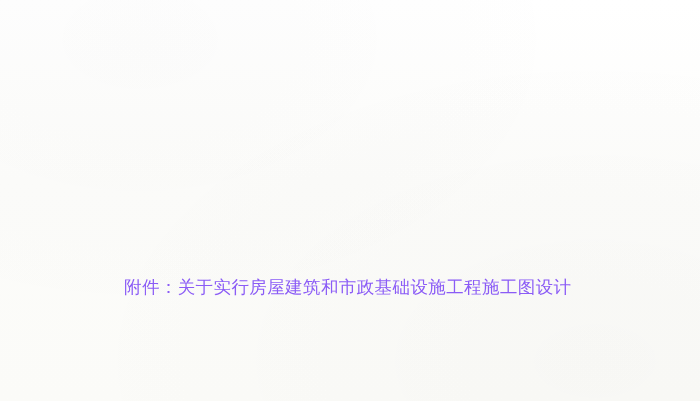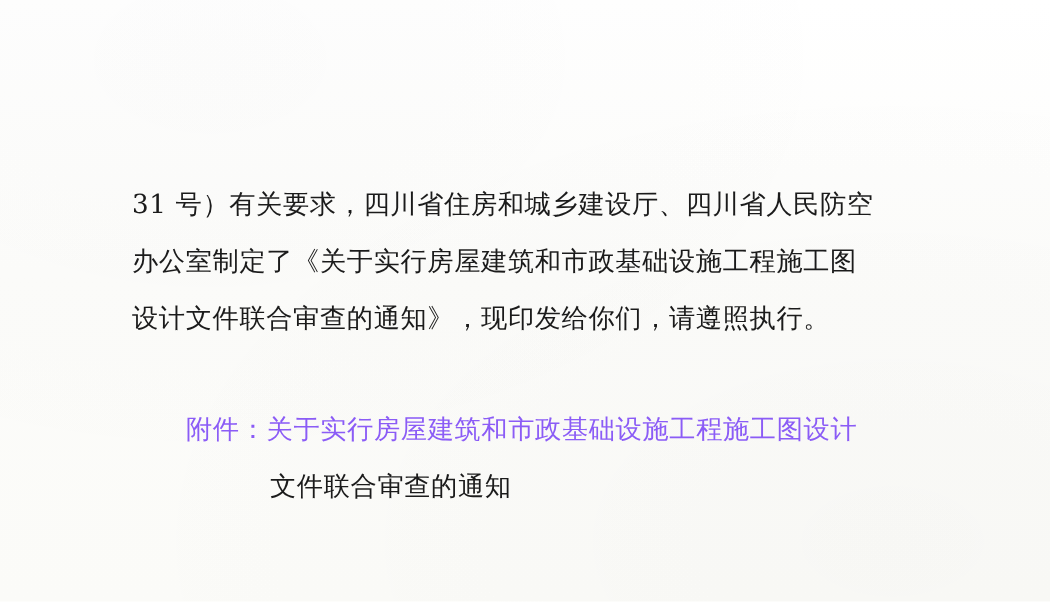--- a/index.html
+++ b/index.html
@@ -66,24 +66,18 @@
     letter-spacing: 0.4px;
     white-space: nowrap;
     padding-left: 92px;
   }
 </style>
 </head>
 <body>
 
 <div class="page">
 
-  <div class="body-block">
-    <div class="para-line">31 号）有关要求，四川省住房和城乡建设厅、四川省人民防空</div>
-    <div class="para-line">办公室制定了《关于实行房屋建筑和市政基础设施工程施工图</div>
-    <div class="para-line">设计文件联合审查的通知》，现印发给你们，请遵照执行。</div>
-  </div>
 
   <div class="attach-block">
     <div class="attach-line-1">附件：关于实行房屋建筑和市政基础设施工程施工图设计</div>
-    <div class="attach-line-2">文件联合审查的通知</div>
   </div>
 
 </div>
 
 </body></html>

